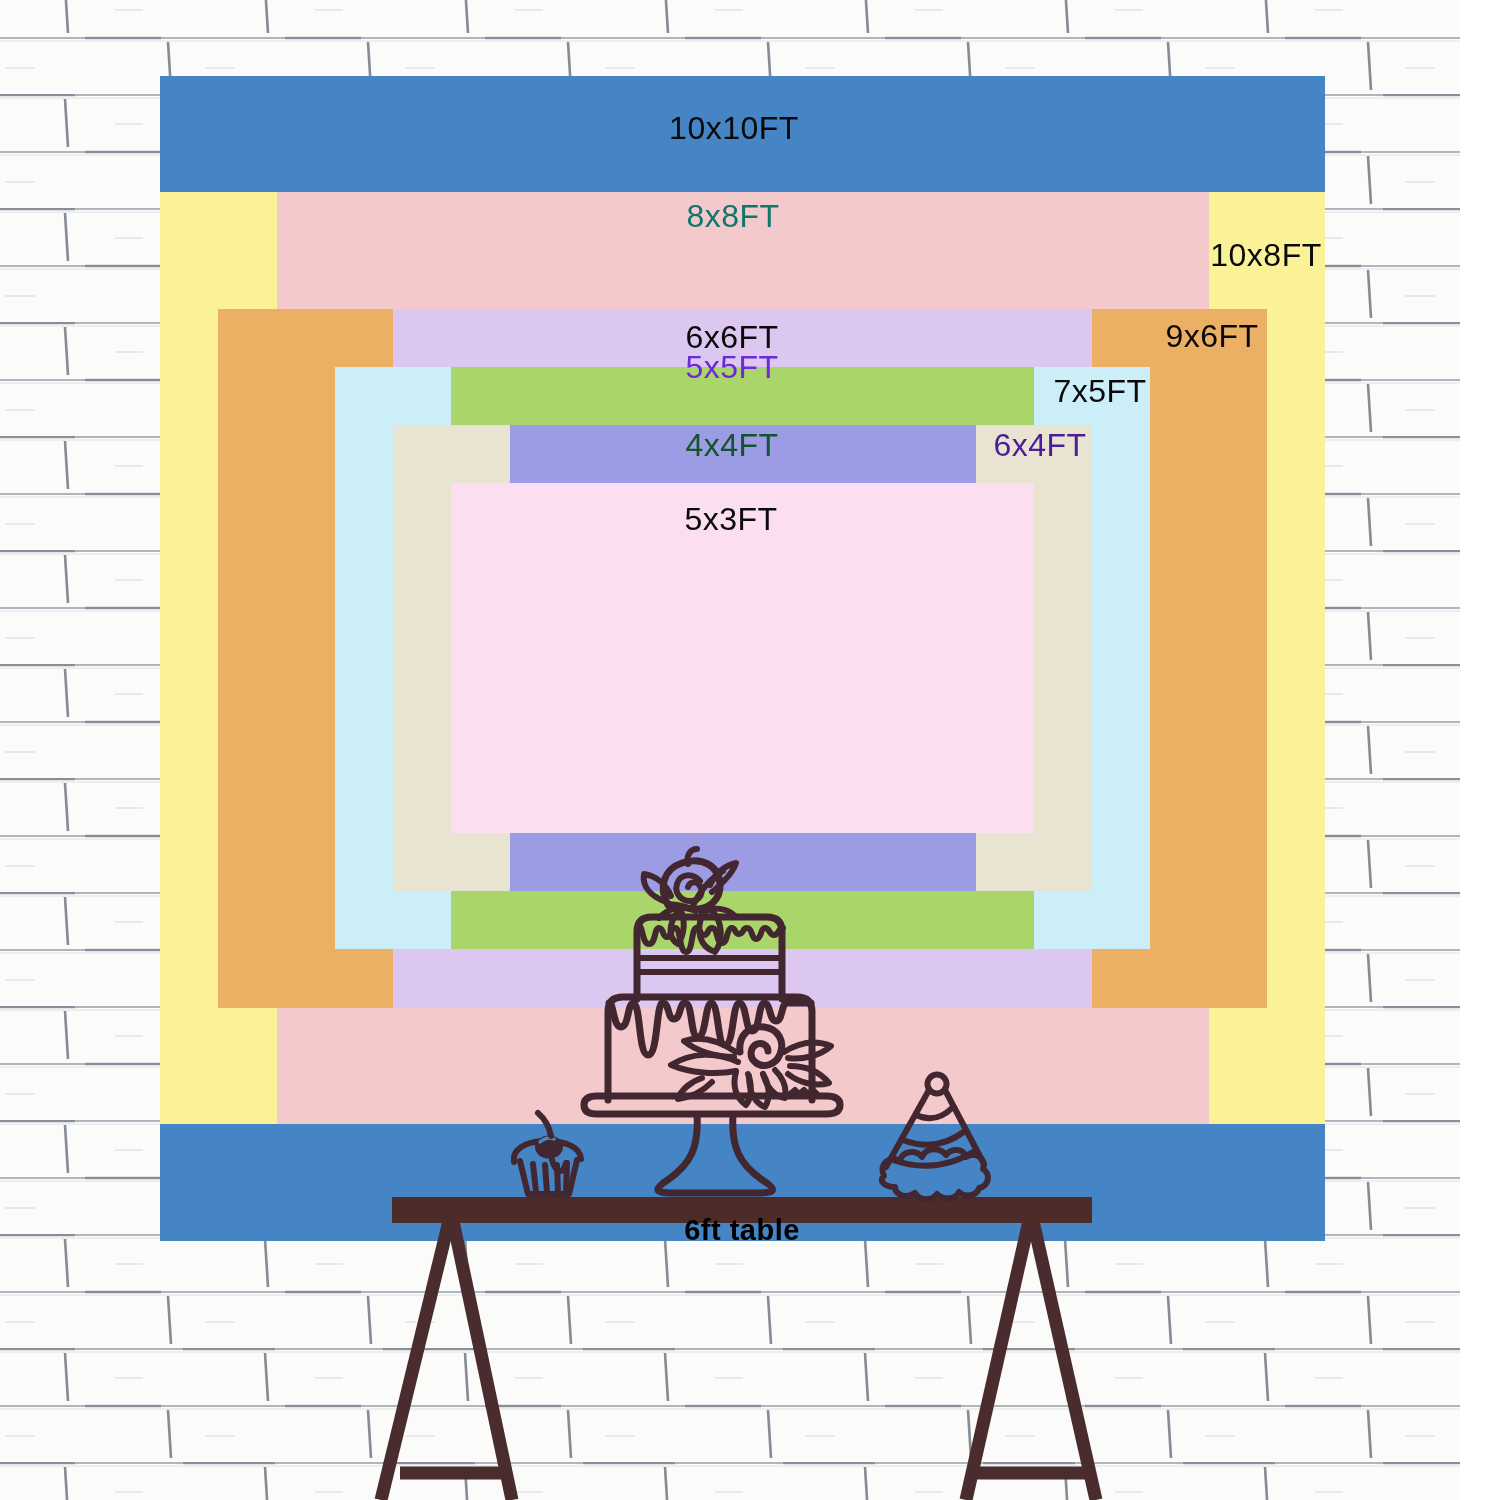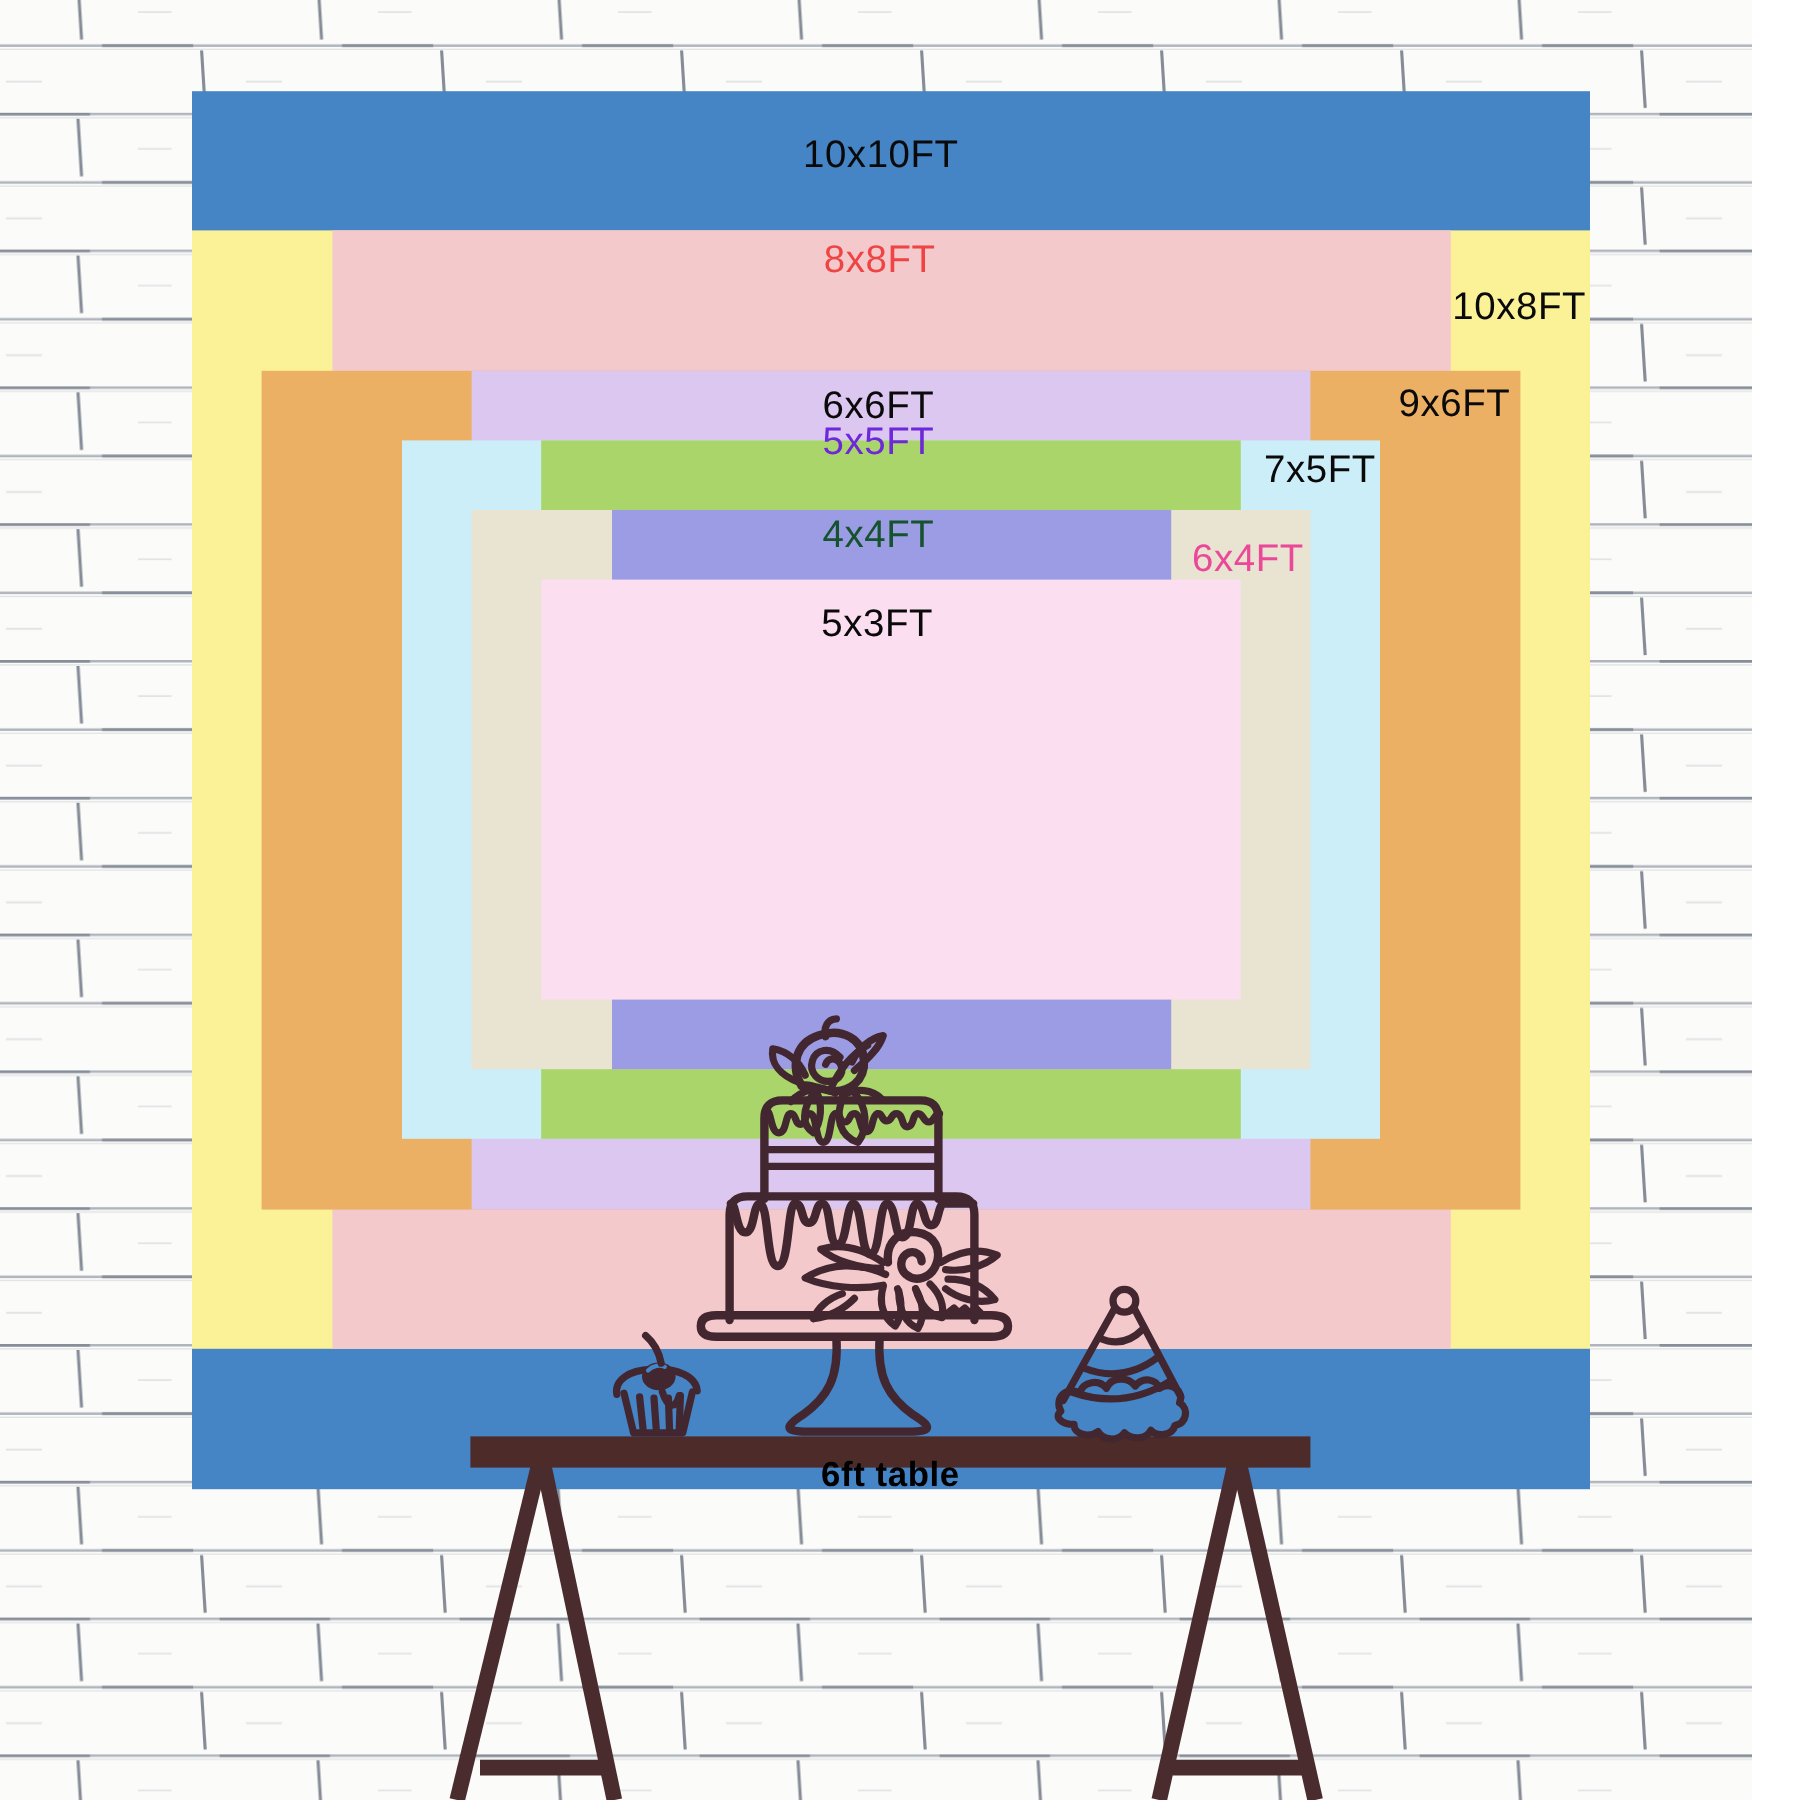--- a/index.html
+++ b/index.html
@@ -133,24 +133,24 @@
       <path class="outline-thin" d="M916 1115 Q936 1124 952 1108" stroke-width="6.5"></path>
       <path class="outline-thin" d="M903 1140 Q936 1153 965 1131" stroke-width="6.5"></path>
       <path class="outline-thin" d="M893 1160 Q936 1175 975 1151" stroke-width="6.5"></path>
       <path class="outline-thin" stroke-width="6.5" d="M884 1176 C878 1164 890 1155 900 1161 C902 1151 916 1149 922 1157 C926 1147 940 1147 946 1155 C952 1147 964 1149 966 1157 C976 1151 987 1159 983 1169 C991 1174 989 1186 979 1188 C977 1196 965 1198 959 1192 C955 1200 943 1200 937 1194 C931 1202 919 1200 915 1193 C907 1199 895 1195 895 1187 C885 1187 878 1181 884 1176 Z"></path>
     </g>
   </svg>
 
   <div id="labels">
       <div class="size-label" style="left: 734px; top: 128px; color: rgb(10, 10, 10);">10x10FT</div>
       <div class="size-label" style="left: 1266px; top: 215px; color: rgb(10, 10, 10); margin-top: 40px;">10x8FT</div>
-      <div class="size-label" style="left: 733px; top: 216px; color: #ef4444;">8x8FT</div>
+      <div class="size-label" style="left: 733px; top: 216px; color: #0f766e;">8x8FT</div>
       <div class="size-label" style="left: 1212px; top: 336px; color: rgb(10, 10, 10);">9x6FT</div>
       <div class="size-label" style="left: 732px; top: 337px; color: rgb(10, 10, 10);">6x6FT</div>
       <div class="size-label" style="left: 1100px; top: 391px; color: rgb(10, 10, 10);">7x5FT</div>
       <div class="size-label" style="left: 732px; top: 367px; color: #6d28d9;">5x5FT</div>
-      <div class="size-label" style="left: 1040px; top: 445px; color: #ec4899; margin-top: 20px;">6x4FT</div>
+      <div class="size-label" style="left: 1040px; top: 445px; color: #4c1d95;">6x4FT</div>
       <div class="size-label" style="left: 732px; top: 445px; color: #14532d;">4x4FT</div>
       <div class="size-label" style="left: 731px; top: 519px; color: rgb(10, 10, 10);">5x3FT</div>
     </div>
 
   <div id="table-label" style="left:742px;top:1210px;margin-top:20px;">6ft table</div>
 </div>
 
 </body></html>

